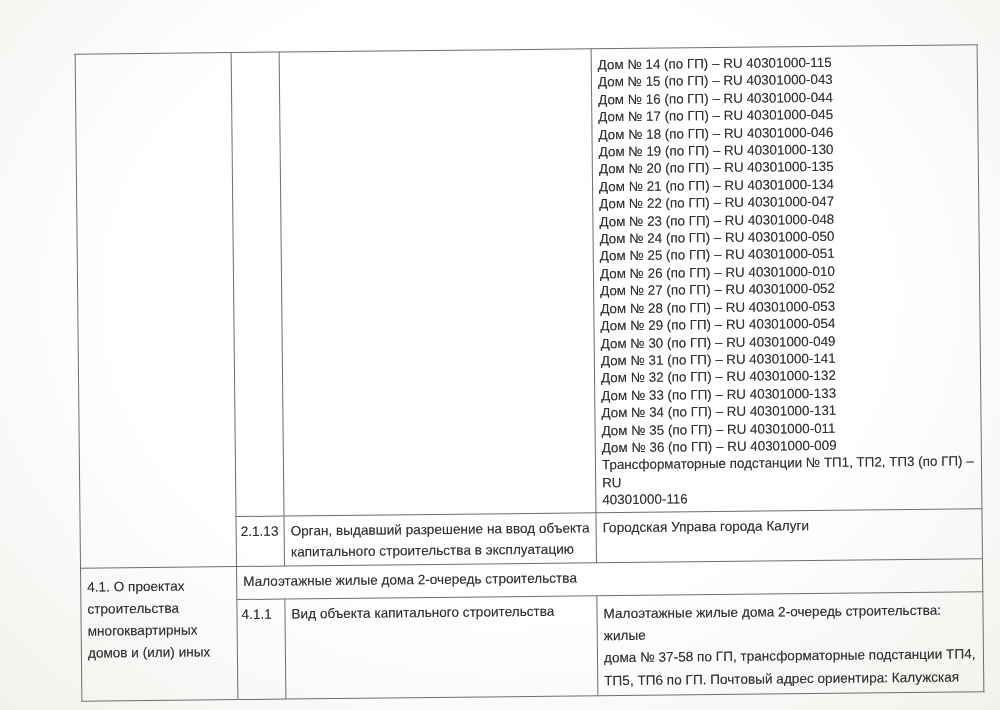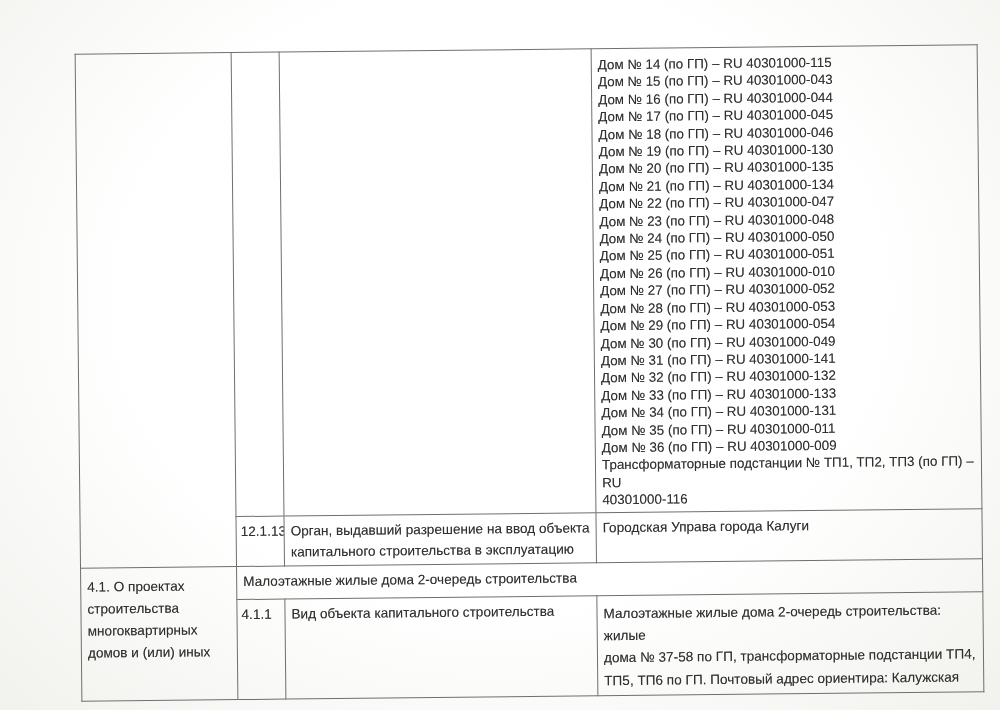--- a/index.html
+++ b/index.html
@@ -108,21 +108,21 @@
 Дом № 31 (по ГП) – RU 40301000-141
 Дом № 32 (по ГП) – RU 40301000-132
 Дом № 33 (по ГП) – RU 40301000-133
 Дом № 34 (по ГП) – RU 40301000-131
 Дом № 35 (по ГП) – RU 40301000-011
 Дом № 36 (по ГП) – RU 40301000-009
 Трансформаторные подстанции № ТП1, ТП2, ТП3 (по ГП) – RU
 40301000-116</td>
       </tr>
       <tr class="row-4-1-13">
-        <td class="num">12.1.13</td>
+        <td class="num">2.1.13</td>
         <td>Орган, выдавший разрешение на ввод объекта
 капитального строительства в эксплуатацию</td>
         <td>Городская Управа города Калуги</td>
       </tr>
       <tr class="row-subheader">
         <td rowspan="2" class="section-title">4.1. О проектах
 строительства
 многоквартирных
 домов и (или) иных</td>
         <td colspan="3" class="subheader">Малоэтажные жилые дома 2-очередь строительства</td>

